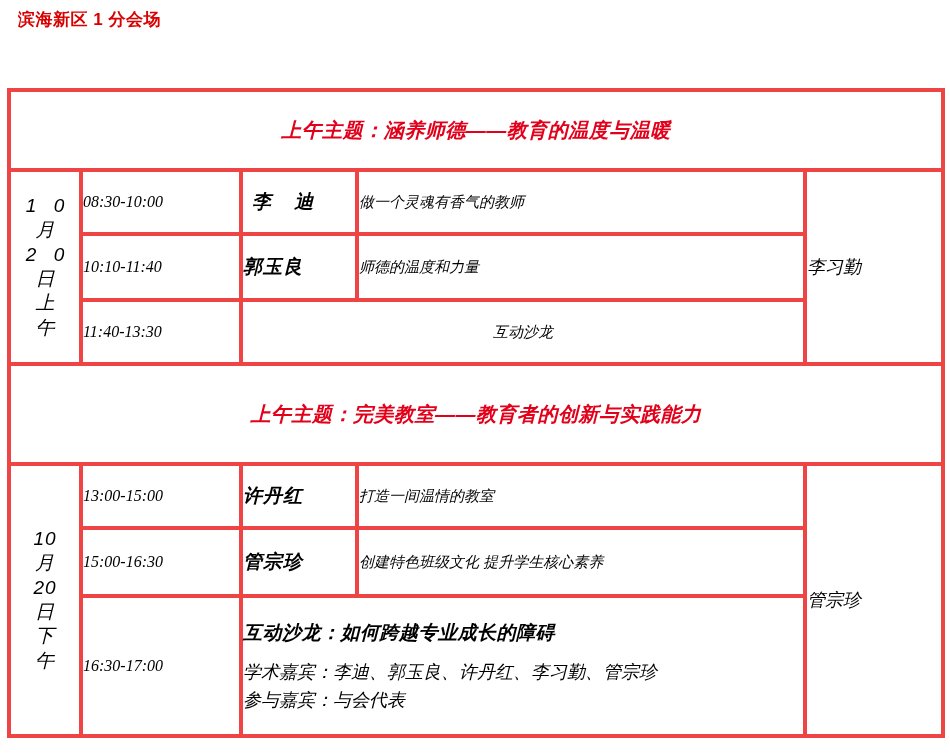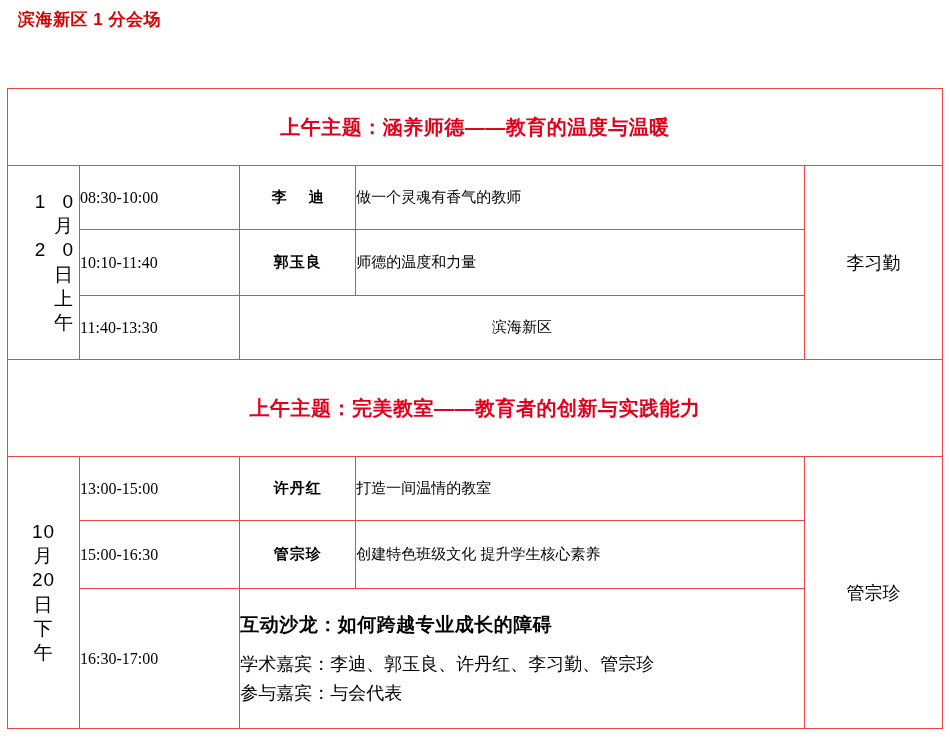--- a/index.html
+++ b/index.html
@@ -32,23 +32,24 @@
   }
   .schedule-table {
     position: absolute;
     left: 7px;
     top: 88px;
     width: 936px;
     border-collapse: collapse;
     table-layout: fixed;
   }
   .schedule-table td {
-    border: 1px solid #ef4444;
+    border: 4px solid #ef4444;
     padding: 0;
     vertical-align: middle;
+    font-style: italic;
   }
   .col-date   { width: 72px; }
   .col-time   { width: 160px; }
   .col-person { width: 116px; }
   .col-topic  { width: 448px; }
   .col-host   { width: 138px; }
 
   .session-header {
     text-align: center;
     color: #e2001a;
@@ -66,47 +67,45 @@
     line-height: 1.28;
     letter-spacing: 1px;
     padding: 6px 0;
   }
   .date-cell .ch {
     display: block;
   }
   .date-cell-wide .ch {
     letter-spacing: 6px;
     padding-left: 6px;
-    text-align: right;
   }
   .time-cell {
     text-align: left;
     font-size: 16px;
     font-family: "Liberation Serif", serif;
   }
   .person-cell {
-    text-align: center;
-    font-size: 15px;
+    text-align: left;
+    font-size: 19px;
     font-weight: bold;
     letter-spacing: 1px;
   }
   .person-cell.spaced {
     letter-spacing: 9px;
     padding-left: 9px;
   }
   .topic-cell {
     font-size: 15px;
     padding: 8px 0 8px 14px;
   }
   .topic-cell.center {
     text-align: center;
     padding-left: 0;
   }
   .host-cell {
-    text-align: center;
     font-size: 18px;
   }
   .row-h1 { height: 64px; }
   .row-h2 { height: 66px; }
   .row-h3 { height: 64px; }
   .row-pm1 { height: 64px; }
   .row-pm2 { height: 68px; }
   .row-salon { height: 140px; }
 
   .salon-cell {
@@ -161,21 +160,21 @@
       </tr>
 
       <tr class="row-h2">
         <td class="time-cell">10:10-11:40</td>
         <td class="person-cell">郭玉良</td>
         <td class="topic-cell">师德的温度和力量</td>
       </tr>
 
       <tr class="row-h3">
         <td class="time-cell">11:40-13:30</td>
-        <td class="topic-cell center" colspan="2">滨海新区</td>
+        <td class="topic-cell center" colspan="2">互动沙龙</td>
       </tr>
 
       <tr>
         <td class="session-header session-header-pm" colspan="5">上午主题：完美教室——教育者的创新与实践能力</td>
       </tr>
 
       <tr class="row-pm1">
         <td class="date-cell" rowspan="3">
           <span class="ch">10</span>
           <span class="ch">月</span>

